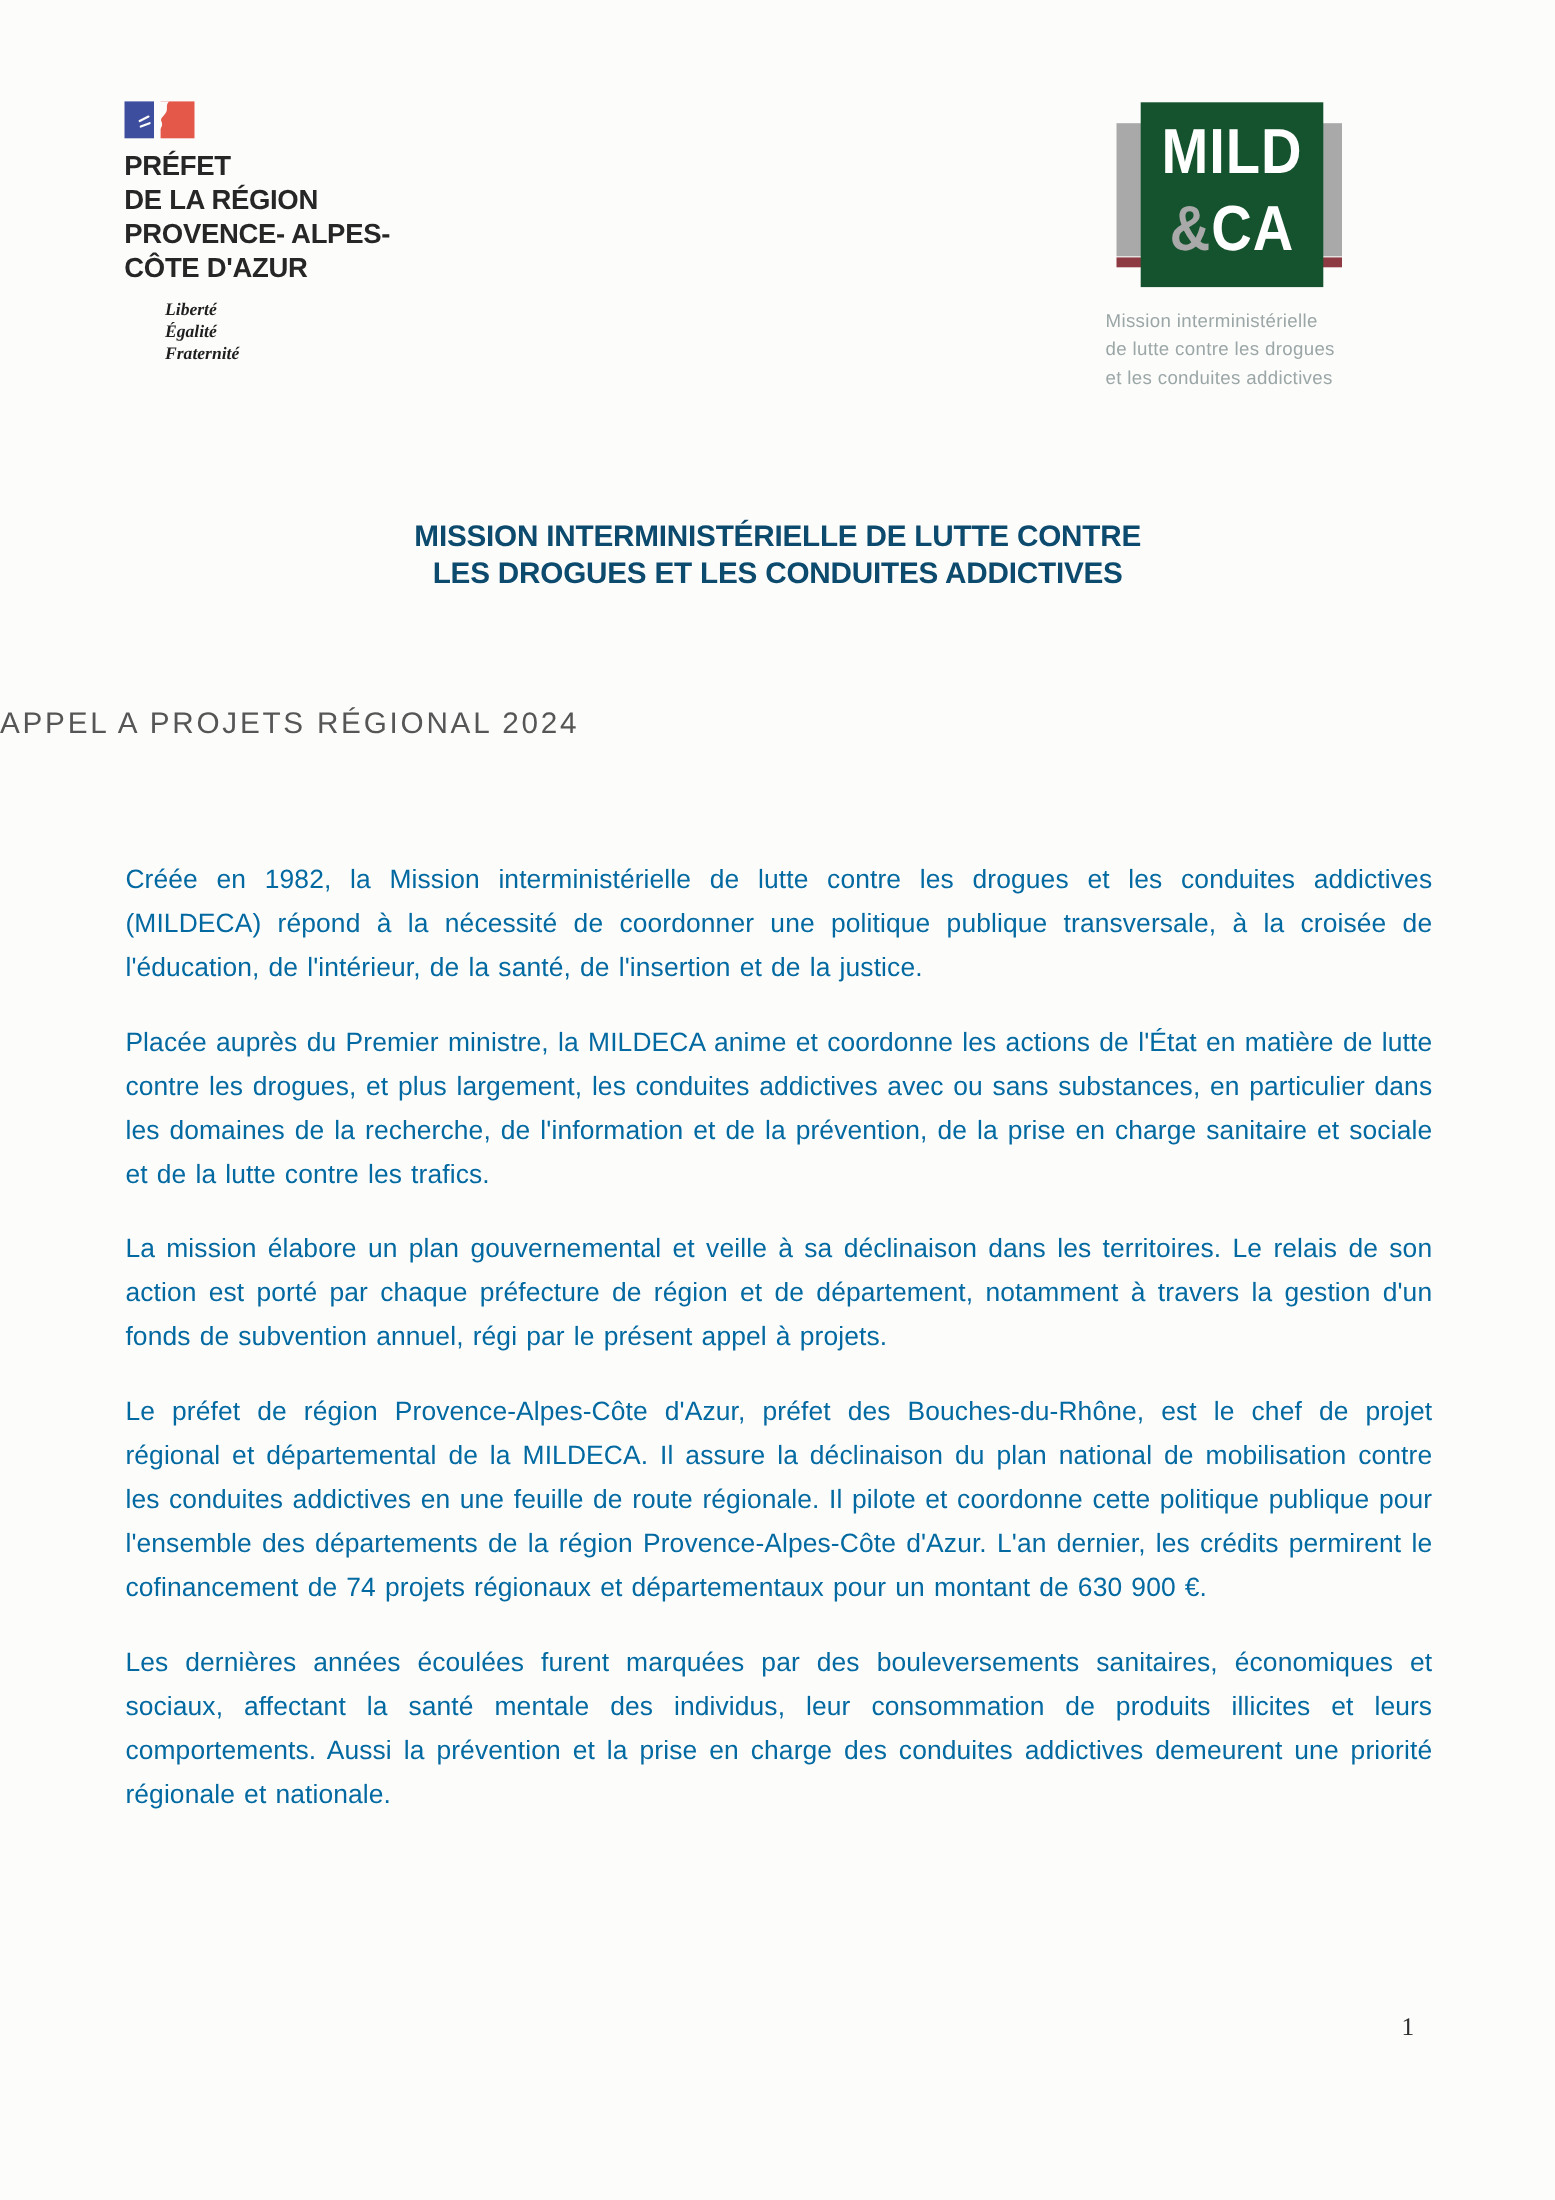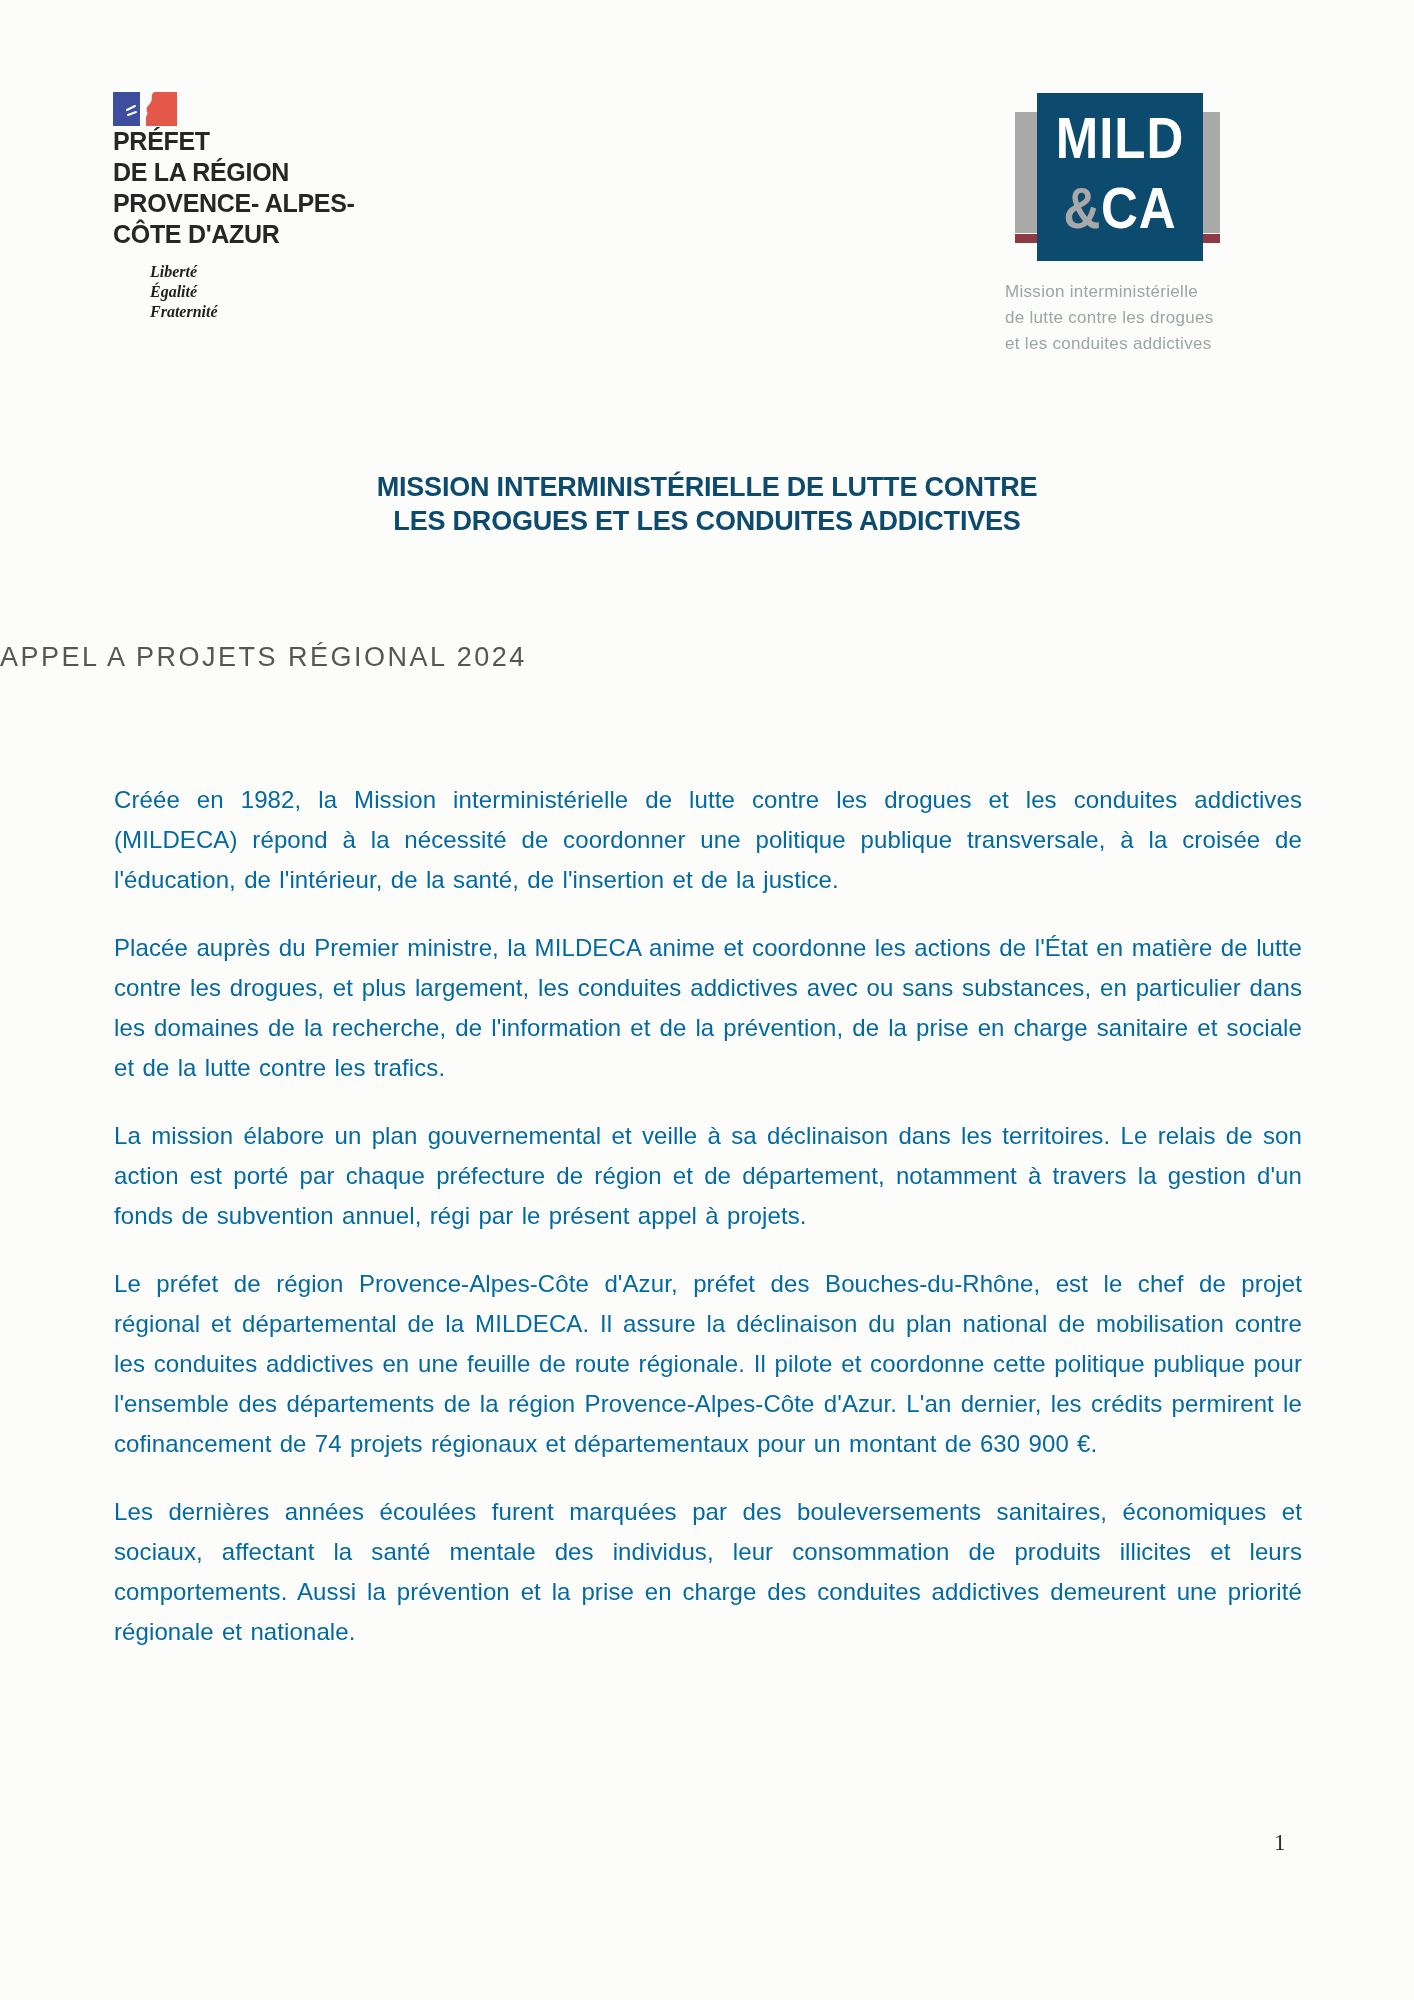--- a/index.html
+++ b/index.html
@@ -12,20 +12,21 @@
     background: #fcfcfb;
     overflow: hidden;
     font-family: "Liberation Sans", sans-serif;
     color: #333;
   }
 
   
   .prefet { position: absolute; left: 113px; top: 92px; }
   .flag { display: block; width: 64px; height: 34px; }
   .prefet-name {
+    margin-top: 10px;
     font-weight: 700;
     font-size: 25px;
     line-height: 31px;
     letter-spacing: -0.3px;
     color: #262626;
   }
   .prefet-name span { display: block; }
   .motto {
     margin-top: 12px;
     font-family: "Liberation Serif", serif;
@@ -46,21 +47,21 @@
     background: #a9a9a9;
   }
   .mildca-redbar {
     position: absolute; left: 0; top: 141px;
     width: 205px; height: 9px;
     background: #8e3a43;
   }
   .mildca-teal {
     position: absolute; left: 22px; top: 0;
     width: 166px; height: 168px;
-    background: #0c4a6e;
+    background: #14532d;
     text-align: center;
   }
   .mildca-line1, .mildca-line2 {
     font-weight: 700;
     color: #ffffff;
     transform: scaleX(0.88);
     transform-origin: center;
     white-space: nowrap;
   }
   .mildca-line1 { font-size: 58px; line-height: 58px; margin-top: 16px; letter-spacing: 1px; }

